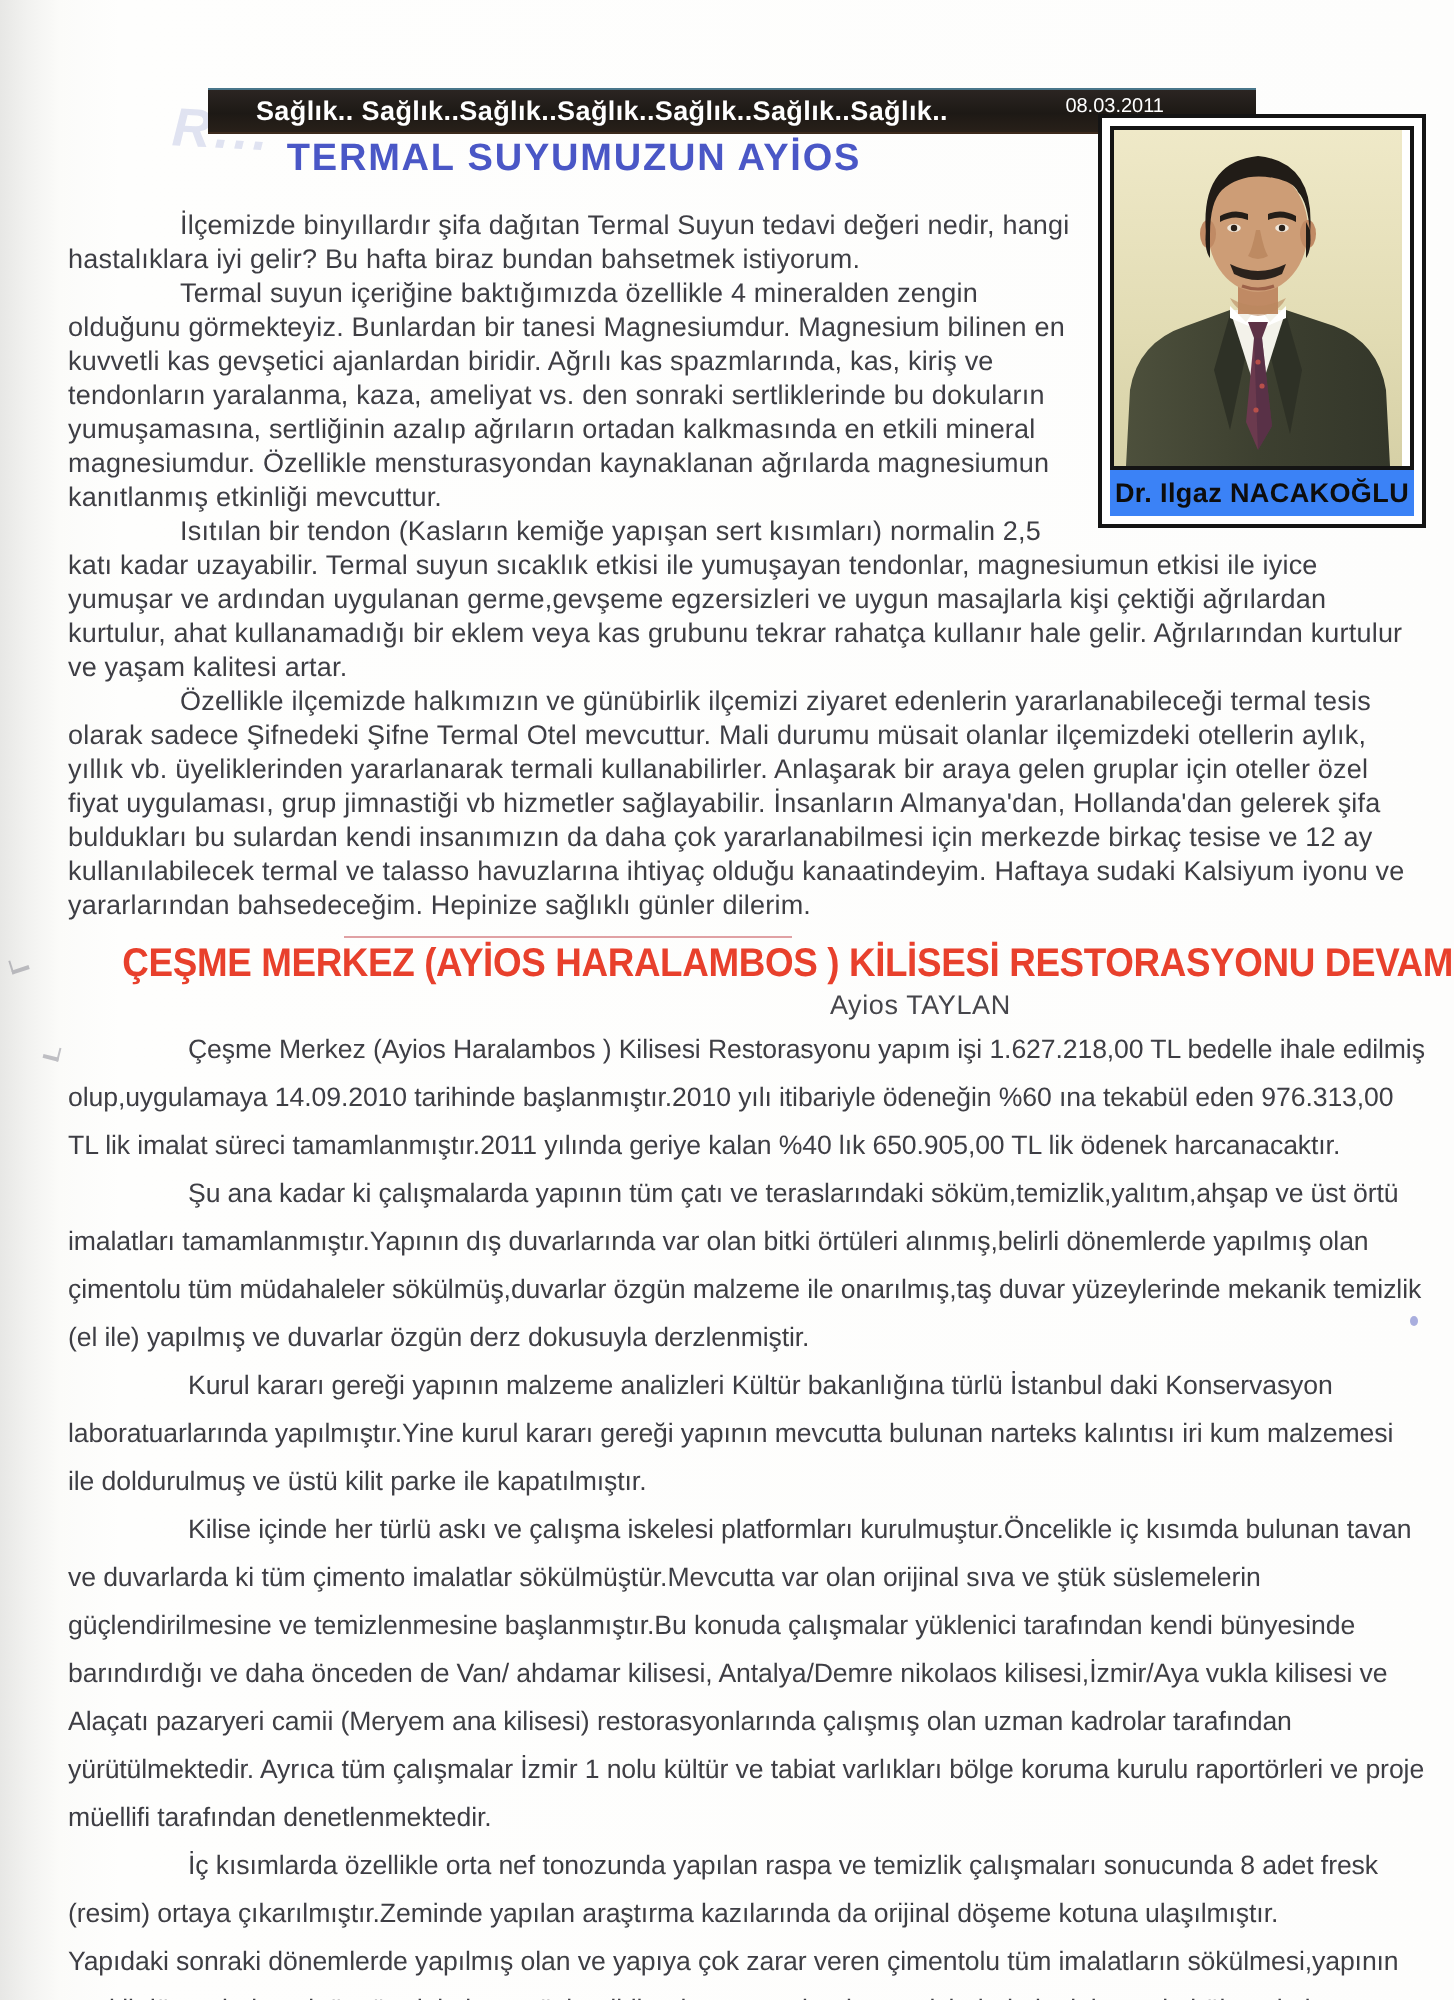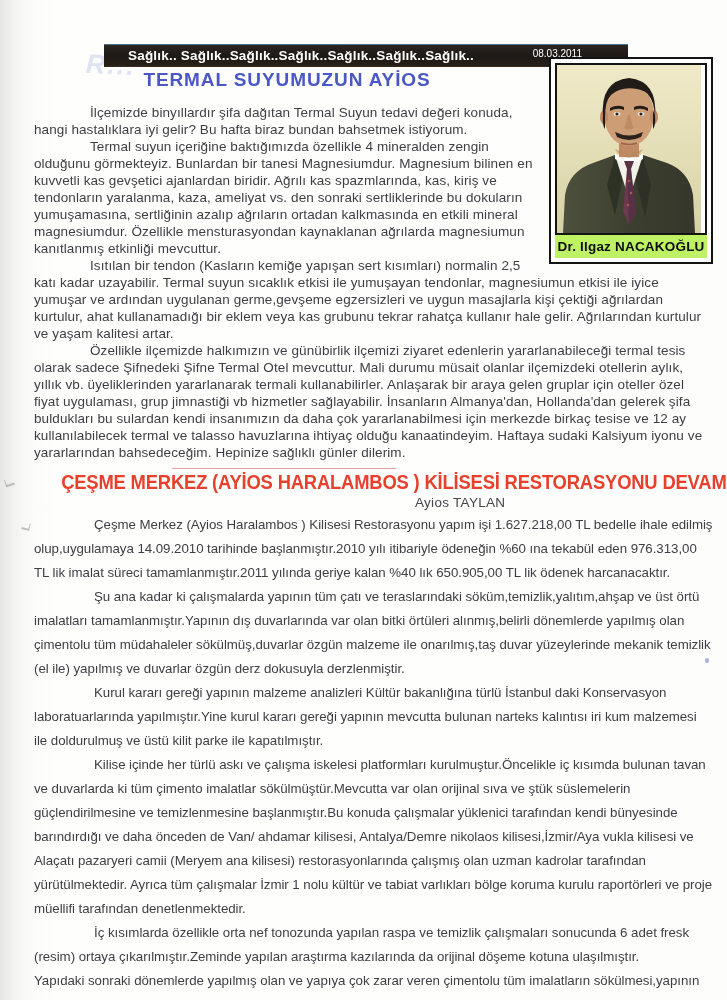--- a/index.html
+++ b/index.html
@@ -33,21 +33,21 @@
   
   .photo-frame{
     float:right;width:152px;margin:1px 0 8px 9px;
     border:2px solid #141414;background:#ffffff;padding:4px;box-sizing:content-box;
   }
   .photo-inner{border:2px solid #141414;background:#ffffff;}
   .photo-img{display:block;width:144px;height:168px;}
   .photo-caption{
     height:23px;line-height:23px;text-align:center;
     font-weight:bold;font-size:13.5px;color:#0d0d0d;letter-spacing:0.2px;
-    background:#bef264;
+    background:#3b82f6;
   }
   .title1{
     font-size:19px;font-weight:bold;color:#4a57c6;letter-spacing:0.9px;
     text-align:center;margin:13px 0 13px 0;
   }
   p.a1{
     margin:0;font-size:13.5px;line-height:17px;color:#3e3e44;
     text-indent:56px;letter-spacing:0.1px;text-align:left;
   }
   
@@ -149,35 +149,35 @@
           <path d="M64,78 Q72,81 80,78" stroke="#9c6148" stroke-width="1.6" fill="none"></path>
 
           <path d="M58,84 Q72,92 86,84 Q82,92 72,93 Q62,92 58,84 Z" fill="#b9875e" opacity="0.6"></path>
         </svg>
       </div>
       <div class="photo-caption">Dr. Ilgaz NACAKOĞLU</div>
     </div>
 
     <h1 class="title1">TERMAL SUYUMUZUN AYİOS</h1>
 
-    <p class="a1">İlçemizde binyıllardır şifa dağıtan Termal Suyun tedavi değeri konuda, hangi hastalıklara iyi gelir? Bu hafta biraz bundan bahsetmek istiyorum.</p>
+    <p class="a1">İlçemizde binyıllardır şifa dağıtan Termal Suyun tedavi değeri nedir, hangi hastalıklara iyi gelir? Bu hafta biraz bundan bahsetmek istiyorum.</p>
     <p class="a1">Termal suyun içeriğine baktığımızda özellikle 4 mineralden zengin olduğunu görmekteyiz. Bunlardan bir tanesi Magnesiumdur. Magnesium bilinen en kuvvetli kas gevşetici ajanlardan biridir. Ağrılı kas spazmlarında, kas, kiriş ve tendonların yaralanma, kaza, ameliyat vs. den sonraki sertliklerinde bu dokuların yumuşamasına, sertliğinin azalıp ağrıların ortadan kalkmasında en etkili mineral magnesiumdur. Özellikle mensturasyondan kaynaklanan ağrılarda magnesiumun kanıtlanmış etkinliği mevcuttur.</p>
     <p class="a1">Isıtılan bir tendon (Kasların kemiğe yapışan sert kısımları) normalin 2,5 katı kadar uzayabilir. Termal suyun sıcaklık etkisi ile yumuşayan tendonlar, magnesiumun etkisi ile iyice yumuşar ve ardından uygulanan germe,gevşeme egzersizleri ve uygun masajlarla kişi çektiği ağrılardan kurtulur, ahat kullanamadığı bir eklem veya kas grubunu tekrar rahatça kullanır hale gelir. Ağrılarından kurtulur ve yaşam kalitesi artar.</p>
     <p class="a1">Özellikle ilçemizde halkımızın ve günübirlik ilçemizi ziyaret edenlerin yararlanabileceği  termal tesis olarak sadece Şifnedeki Şifne Termal Otel mevcuttur. Mali durumu müsait olanlar ilçemizdeki otellerin aylık, yıllık vb. üyeliklerinden yararlanarak termali kullanabilirler. Anlaşarak bir araya gelen gruplar için oteller özel fiyat uygulaması, grup jimnastiği vb hizmetler sağlayabilir. İnsanların Almanya'dan, Hollanda'dan gelerek şifa buldukları bu sulardan kendi insanımızın da daha çok yararlanabilmesi için merkezde birkaç tesise ve 12 ay kullanılabilecek termal ve talasso havuzlarına ihtiyaç olduğu kanaatindeyim. Haftaya sudaki Kalsiyum iyonu ve yararlarından bahsedeceğim. Hepinize sağlıklı günler dilerim.</p>
 
     <div class="rule"></div>
 
     <h2 class="title2">ÇEŞME MERKEZ (AYİOS HARALAMBOS ) KİLİSESİ RESTORASYONU DEVAM EDİYOR</h2>
     <div class="author">Ayios TAYLAN</div>
 
     <p class="a2">Çeşme Merkez (Ayios Haralambos ) Kilisesi Restorasyonu yapım işi 1.627.218,00 TL bedelle ihale edilmiş olup,uygulamaya 14.09.2010 tarihinde başlanmıştır.2010 yılı itibariyle ödeneğin %60 ına tekabül eden 976.313,00 TL lik imalat süreci tamamlanmıştır.2011 yılında geriye kalan %40 lık 650.905,00 TL lik ödenek harcanacaktır.</p>
     <p class="a2">Şu ana kadar ki çalışmalarda yapının tüm çatı ve teraslarındaki söküm,temizlik,yalıtım,ahşap ve üst örtü imalatları tamamlanmıştır.Yapının dış duvarlarında var olan bitki örtüleri alınmış,belirli dönemlerde yapılmış olan çimentolu tüm müdahaleler sökülmüş,duvarlar özgün malzeme ile onarılmış,taş duvar yüzeylerinde mekanik temizlik (el ile) yapılmış ve duvarlar özgün derz dokusuyla derzlenmiştir.</p>
     <p class="a2">Kurul kararı gereği yapının malzeme analizleri Kültür bakanlığına türlü İstanbul daki Konservasyon laboratuarlarında yapılmıştır.Yine kurul kararı gereği yapının mevcutta bulunan narteks kalıntısı iri kum malzemesi ile doldurulmuş ve üstü kilit parke ile kapatılmıştır.</p>
     <p class="a2">Kilise içinde her türlü askı ve çalışma iskelesi platformları kurulmuştur.Öncelikle iç kısımda bulunan tavan ve duvarlarda ki tüm çimento imalatlar sökülmüştür.Mevcutta var olan orijinal sıva ve ştük süslemelerin güçlendirilmesine ve temizlenmesine başlanmıştır.Bu konuda çalışmalar yüklenici tarafından  kendi bünyesinde barındırdığı ve daha önceden de Van/ ahdamar kilisesi, Antalya/Demre nikolaos kilisesi,İzmir/Aya vukla kilisesi ve Alaçatı pazaryeri camii (Meryem ana kilisesi) restorasyonlarında çalışmış olan uzman kadrolar tarafından yürütülmektedir. Ayrıca tüm çalışmalar İzmir 1 nolu kültür ve tabiat varlıkları bölge koruma kurulu raportörleri ve proje müellifi tarafından denetlenmektedir.</p>
-    <p class="a2">İç kısımlarda özellikle orta nef tonozunda yapılan raspa ve temizlik çalışmaları sonucunda 6 adet fresk (resim) ortaya çıkarılmıştır.Zeminde yapılan araştırma kazılarında da orijinal döşeme kotuna ulaşılmıştır.</p>
+    <p class="a2">İç kısımlarda özellikle orta nef tonozunda yapılan raspa ve temizlik çalışmaları sonucunda 8 adet fresk (resim) ortaya çıkarılmıştır.Zeminde yapılan araştırma kazılarında da orijinal döşeme kotuna ulaşılmıştır.</p>
     <p class="a2 noindent">Yapıdaki sonraki dönemlerde yapılmış olan ve yapıya çok zarar veren çimentolu tüm imalatların sökülmesi,yapının çeşitli dönemlerine ait özgün dokuların güçlendirilerek ortaya çıkarılması sizlerinde katkılarınızla bölgemizde bulunan bu nadide eserin kültür turizmine kazandırılmasında önem arz etmektedir.</p>
 
   </div>
 
   <div class="speck speck-a"></div>
   <div class="speck speck-b"></div>
   <div class="speck speck-c"></div>
 
 </div>
 

